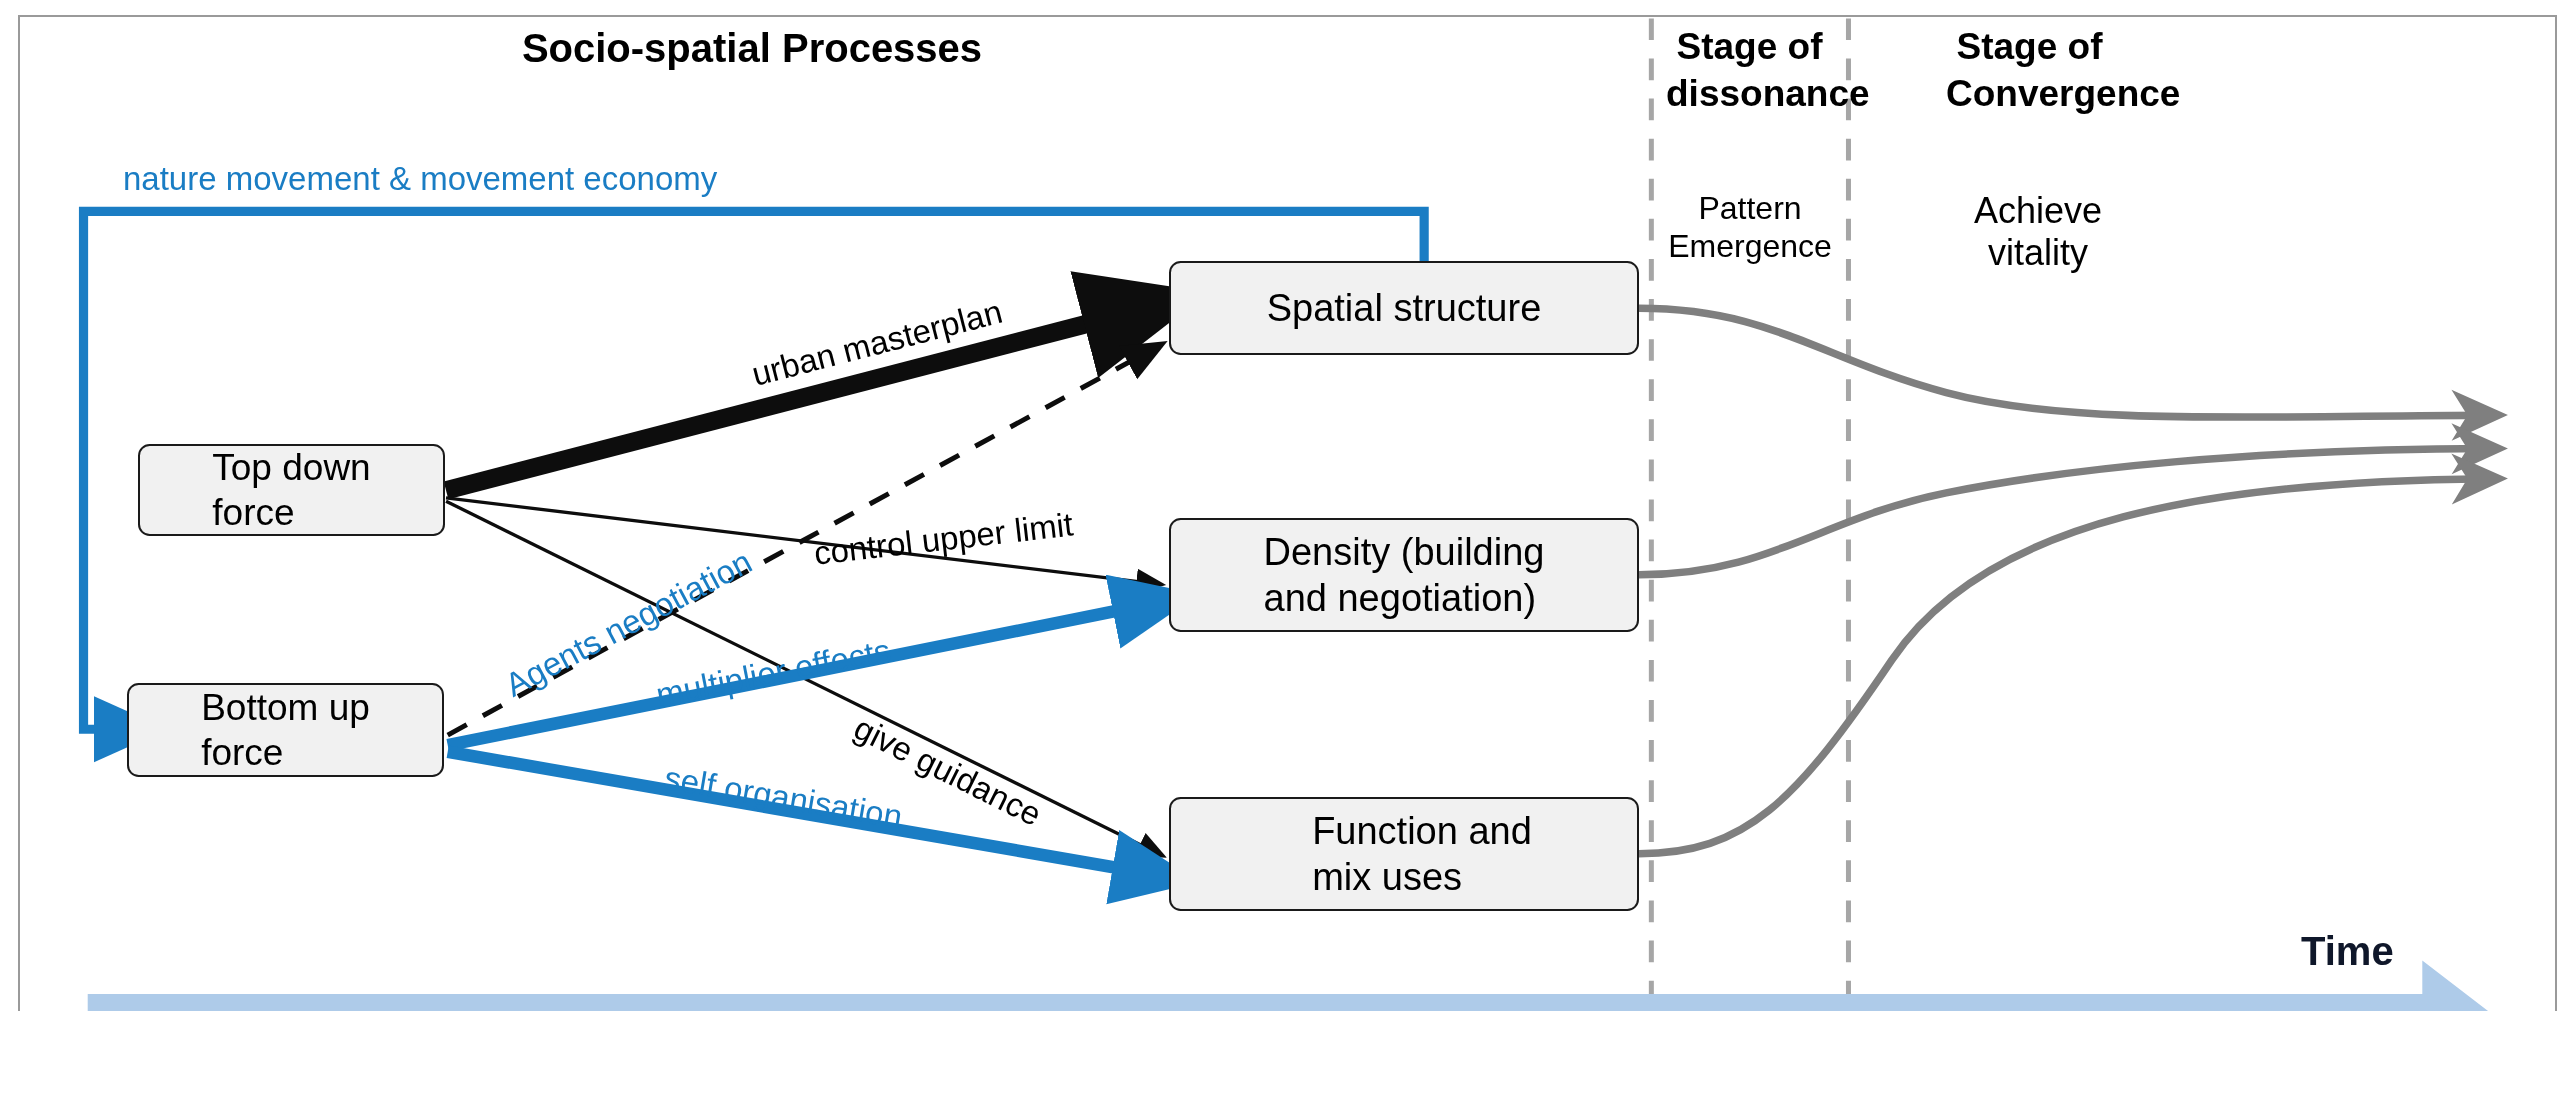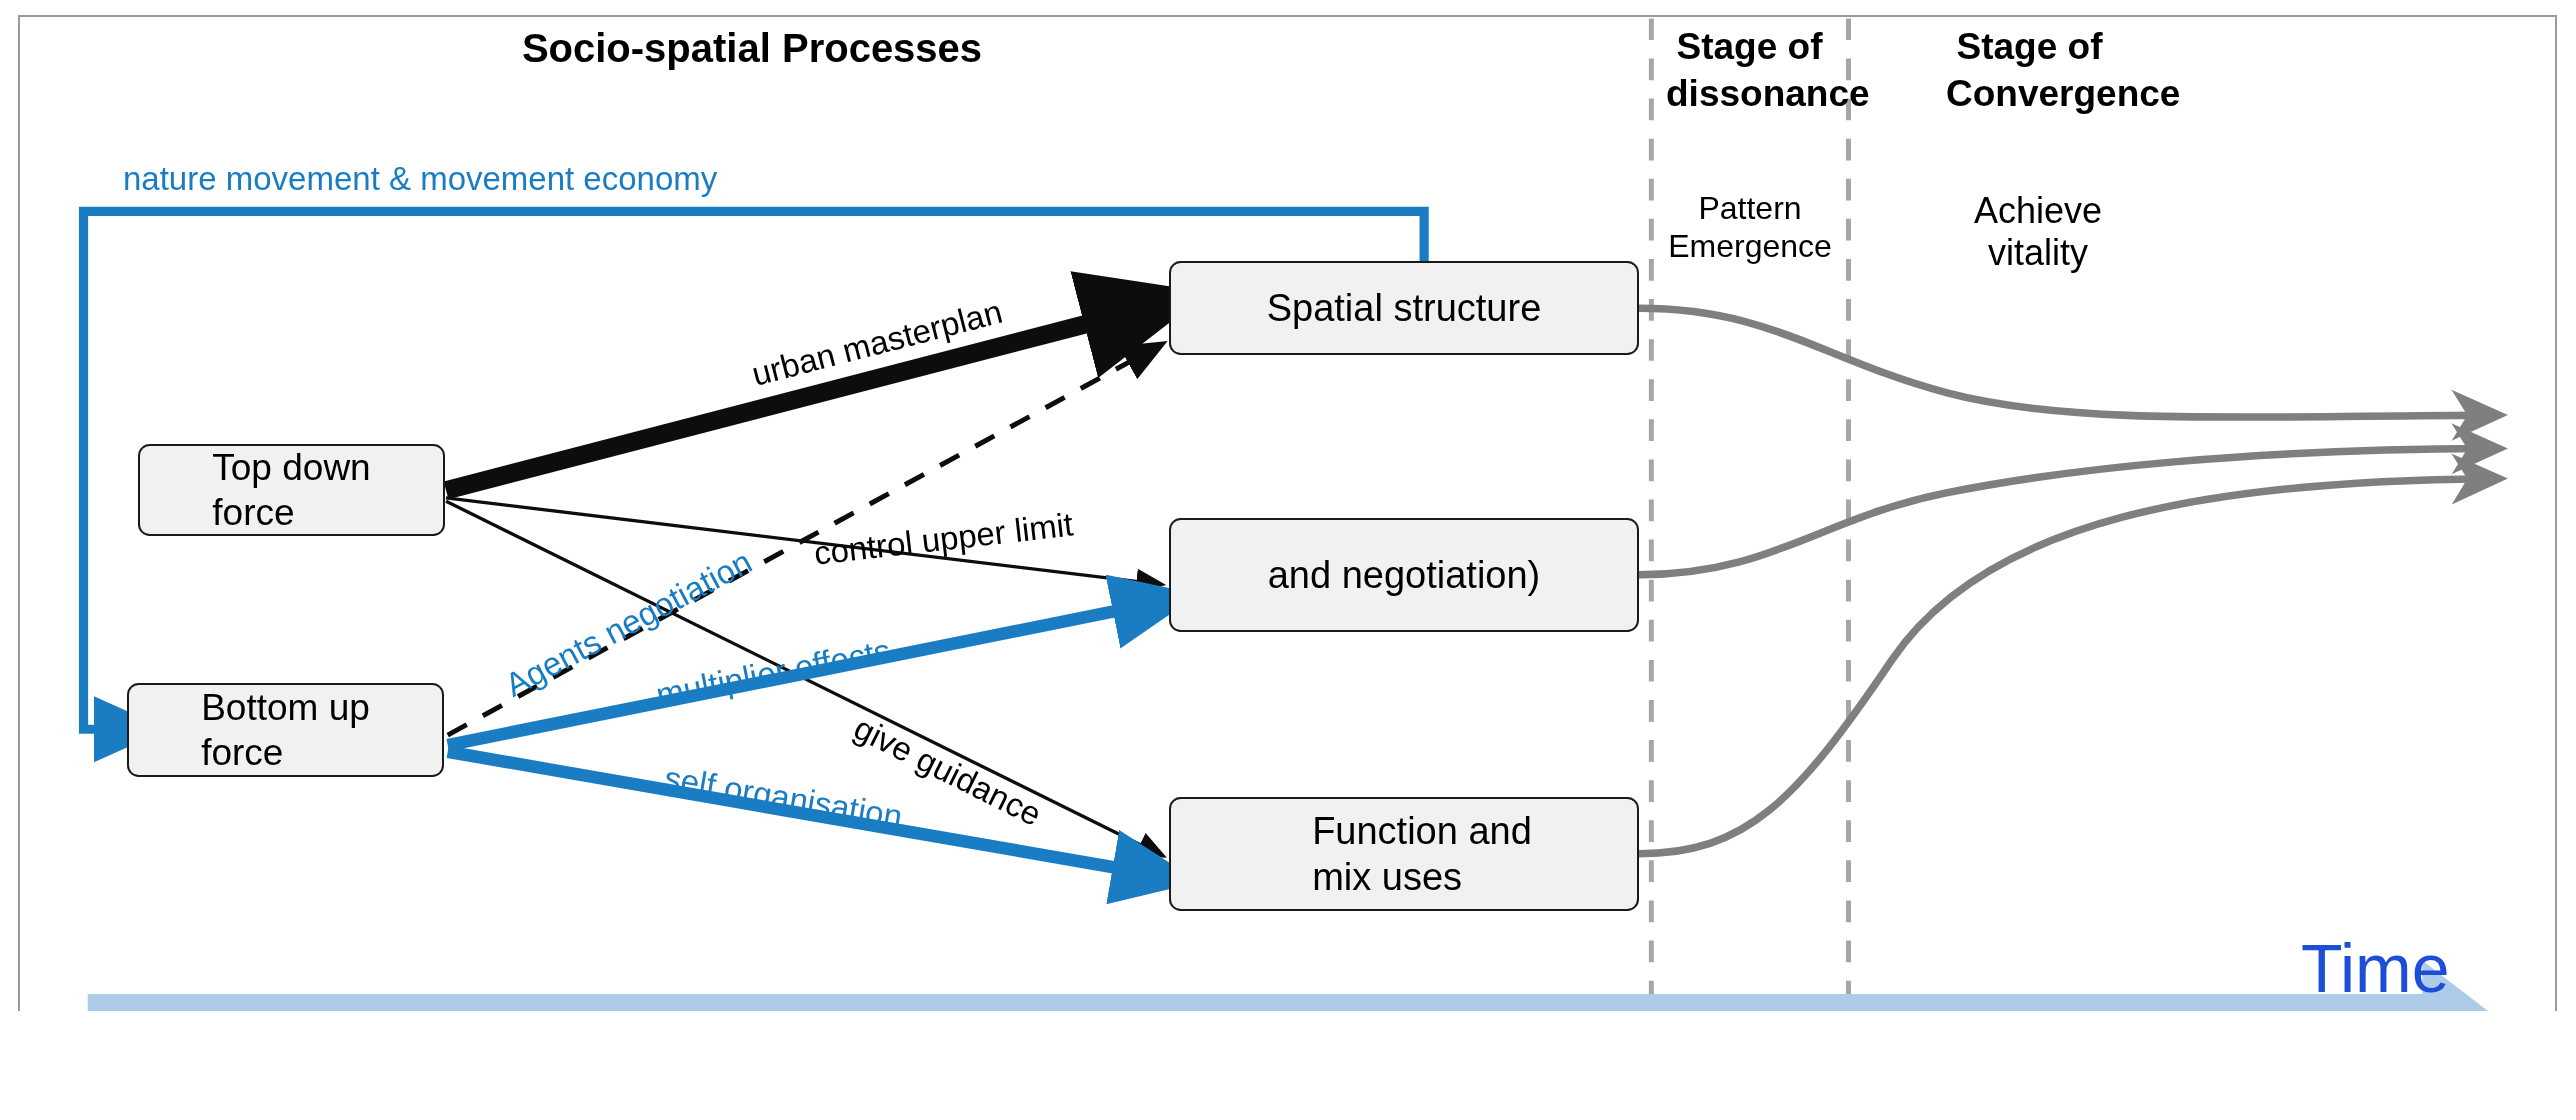--- a/index.html
+++ b/index.html
@@ -6,21 +6,21 @@
   body{font-family:"Liberation Sans",sans-serif;}
   #stage{position:relative;width:2576px;height:1011px;background:#ffffff;overflow:hidden;}
   #frame{position:absolute;left:18.4px;top:15px;width:2539px;height:1082px;border:2.5px solid #9a9a9a;box-sizing:border-box;background:#fff;}
   .hdr{position:absolute;text-align:center;font-weight:bold;color:#000;line-height:1.18;}
   .sub{position:absolute;text-align:center;color:#000;line-height:1.18;}
   .node{position:absolute;background:#f1f1f1;border:2.1px solid #1a1a1a;border-radius:11.7px;
         display:flex;align-items:center;justify-content:center;text-align:left;color:#000;
         font-size:37px;line-height:1.22;box-sizing:border-box;}
   .lbl{position:absolute;white-space:nowrap;font-size:33px;color:#000;transform-origin:0 0;}
   .lbl.blue{color:#1a7dc4;}
-  .timeword{position:absolute;color:#1d4ed8;font-size:68px;font-weight:normal;}
+  .timeword{position:absolute;color:#0f172a;font-size:40px;font-weight:bold;}
   svg.layer{position:absolute;left:0;top:0;width:2576px;height:1121px;overflow:visible;pointer-events:none;}
 </style>
 </head>
 <body>
 
 <div id="stage">
   <div id="frame"></div>
 
   <svg class="layer" viewBox="0 0 3084 1342">
     <defs>
@@ -119,20 +119,21 @@
   </div>
 
   <div class="node" style="left:1169px;top:261px;width:470px;height:94px;font-size:38px;">
     <div>
       <div>Spatial structure</div>
     </div>
   </div>
 
   <div class="node" style="left:1169px;top:518px;width:470px;height:114px;font-size:38px;">
     <div>
+      <div>Density (building</div>
       <div>and negotiation)</div>
     </div>
   </div>
 
   <div class="node" style="left:1169px;top:797px;width:470px;height:114px;font-size:38px;padding-left:36px;">
     <div>
       <div>Function and</div>
       <div>mix uses</div>
     </div>
   </div>

